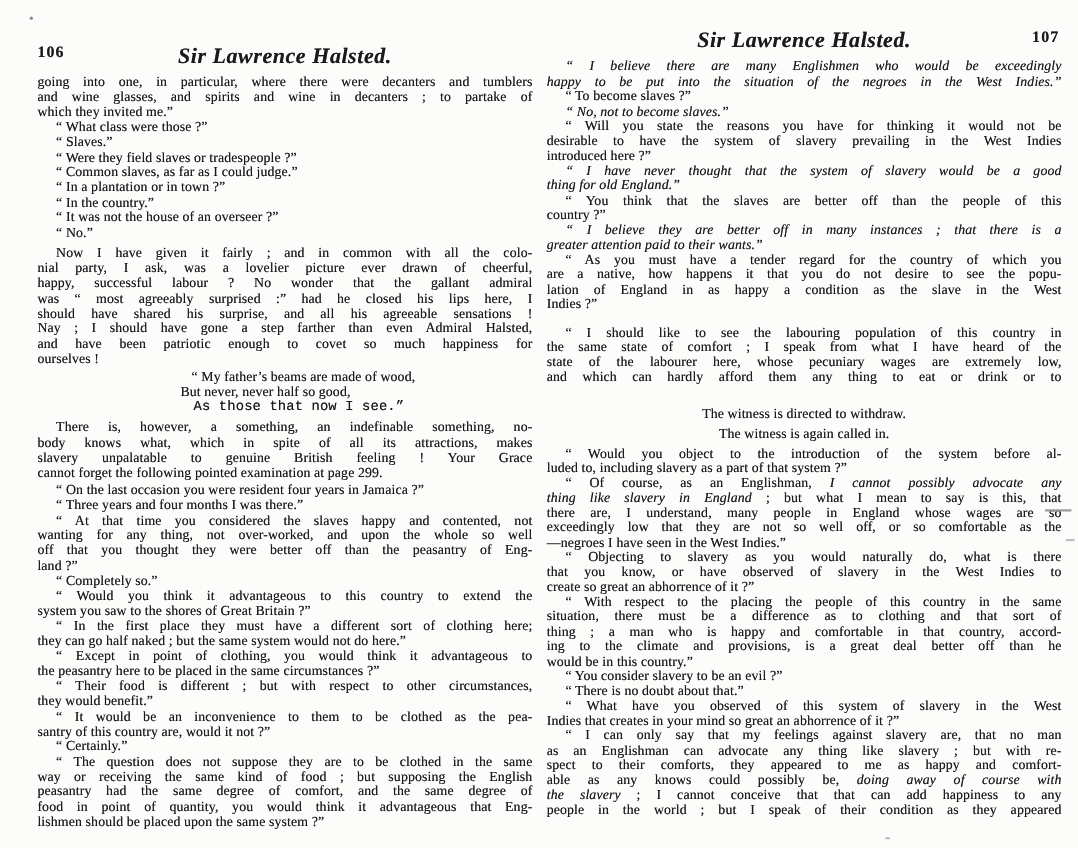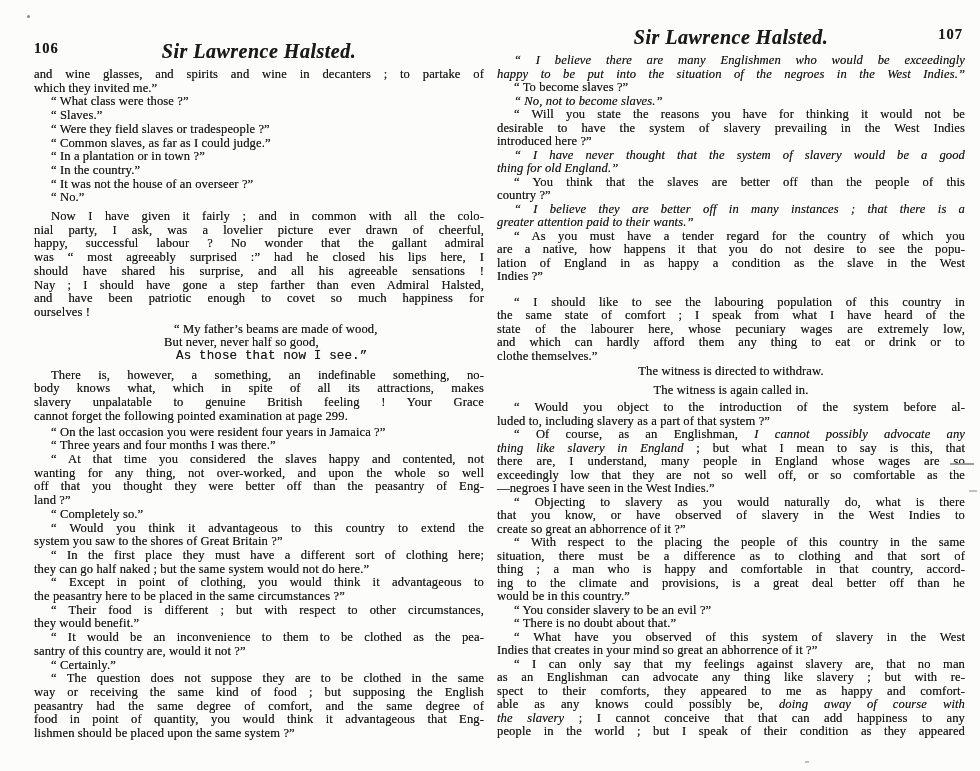--- a/index.html
+++ b/index.html
@@ -56,20 +56,21 @@
 </style>
 </head>
 <body>
 
 <div class="page" id="page-left">
   <div class="pagehead">
     <span class="num">106</span>
     <div class="title">Sir Lawrence Halsted.</div>
   </div>
   <div class="pagebody">
+      <div class="line j"><span>going into one, in particular, where there were decanters and tumblers</span></div>
       <div class="line j"><span>and wine glasses, and spirits and wine in decanters ; to partake of</span></div>
       <div class="line"><span>which they invited me.”</span></div>
       <div class="line" style="padding-left: 17px;"><span>“ What class were those ?”</span></div>
       <div class="line" style="padding-left: 17px;"><span>“ Slaves.”</span></div>
       <div class="line" style="padding-left: 17px;"><span>“ Were they field slaves or tradespeople ?”</span></div>
       <div class="line" style="padding-left: 17px;"><span>“ Common slaves, as far as I could judge.”</span></div>
       <div class="line" style="padding-left: 17px;"><span>“ In a plantation or in town ?”</span></div>
       <div class="line" style="padding-left: 17px;"><span>“ In the country.”</span></div>
       <div class="line" style="padding-left: 17px;"><span>“ It was not the house of an overseer ?”</span></div>
       <div class="line" style="padding-left: 17px;"><span>“ No.”</span></div>
@@ -134,22 +135,21 @@
       <div class="line j" style="padding-left: 17px;"><span class="i">“ I believe they are better off in many instances ; that there is a</span></div>
       <div class="line"><span class="i">greater attention paid to their wants.”</span></div>
       <div class="line j" style="padding-left: 17px;"><span>“ As you must have a tender regard for the country of which you</span></div>
       <div class="line j"><span>are a native, how happens it that you do not desire to see the popu-</span></div>
       <div class="line j"><span>lation of England in as happy a condition as the slave in the West</span></div>
       <div class="line"><span>Indies ?”</span></div>
       <div class="line j" style="padding-left: 17px; margin-top: 12px;"><span>“ I should like to see the labouring population of this country in</span></div>
       <div class="line j"><span>the same state of comfort ; I speak from what I have heard of the</span></div>
       <div class="line j"><span>state of the labourer here, whose pecuniary wages are extremely low,</span></div>
       <div class="line j"><span>and which can hardly afford them any thing to eat or drink or to</span></div>
-      <div class="line"><span>clothe themselves.”</span></div>
-      <div class="line c" style="margin-top: 2px;"><span>The witness is directed to withdraw.</span></div>
+      <div class="line c" style="margin-top: 20px;"><span>The witness is directed to withdraw.</span></div>
       <div class="line c" style="margin-top: 5px;"><span>The witness is again called in.</span></div>
       <div class="line j" style="padding-left: 17px; margin-top: 4px;"><span>“ Would you object to the introduction of the system before al-</span></div>
       <div class="line"><span>luded to, including slavery as a part of that system ?”</span></div>
       <div class="line j" style="padding-left: 17px;"><span>“ Of course, as an Englishman, </span><span class="i">I cannot possibly advocate any</span></div>
       <div class="line j"><span class="i">thing like slavery in England</span><span> ; but what I mean to say is this, that</span></div>
       <div class="line j"><span>there are, I understand, many people in England whose wages are so</span></div>
       <div class="line j"><span>exceedingly low that they are not so well off, or so comfortable as the</span></div>
       <div class="line"><span>—negroes I have seen in the West Indies.”</span></div>
       <div class="line j" style="padding-left: 17px;"><span>“ Objecting to slavery as you would naturally do, what is there</span></div>
       <div class="line j"><span>that you know, or have observed of slavery in the West Indies to</span></div>

